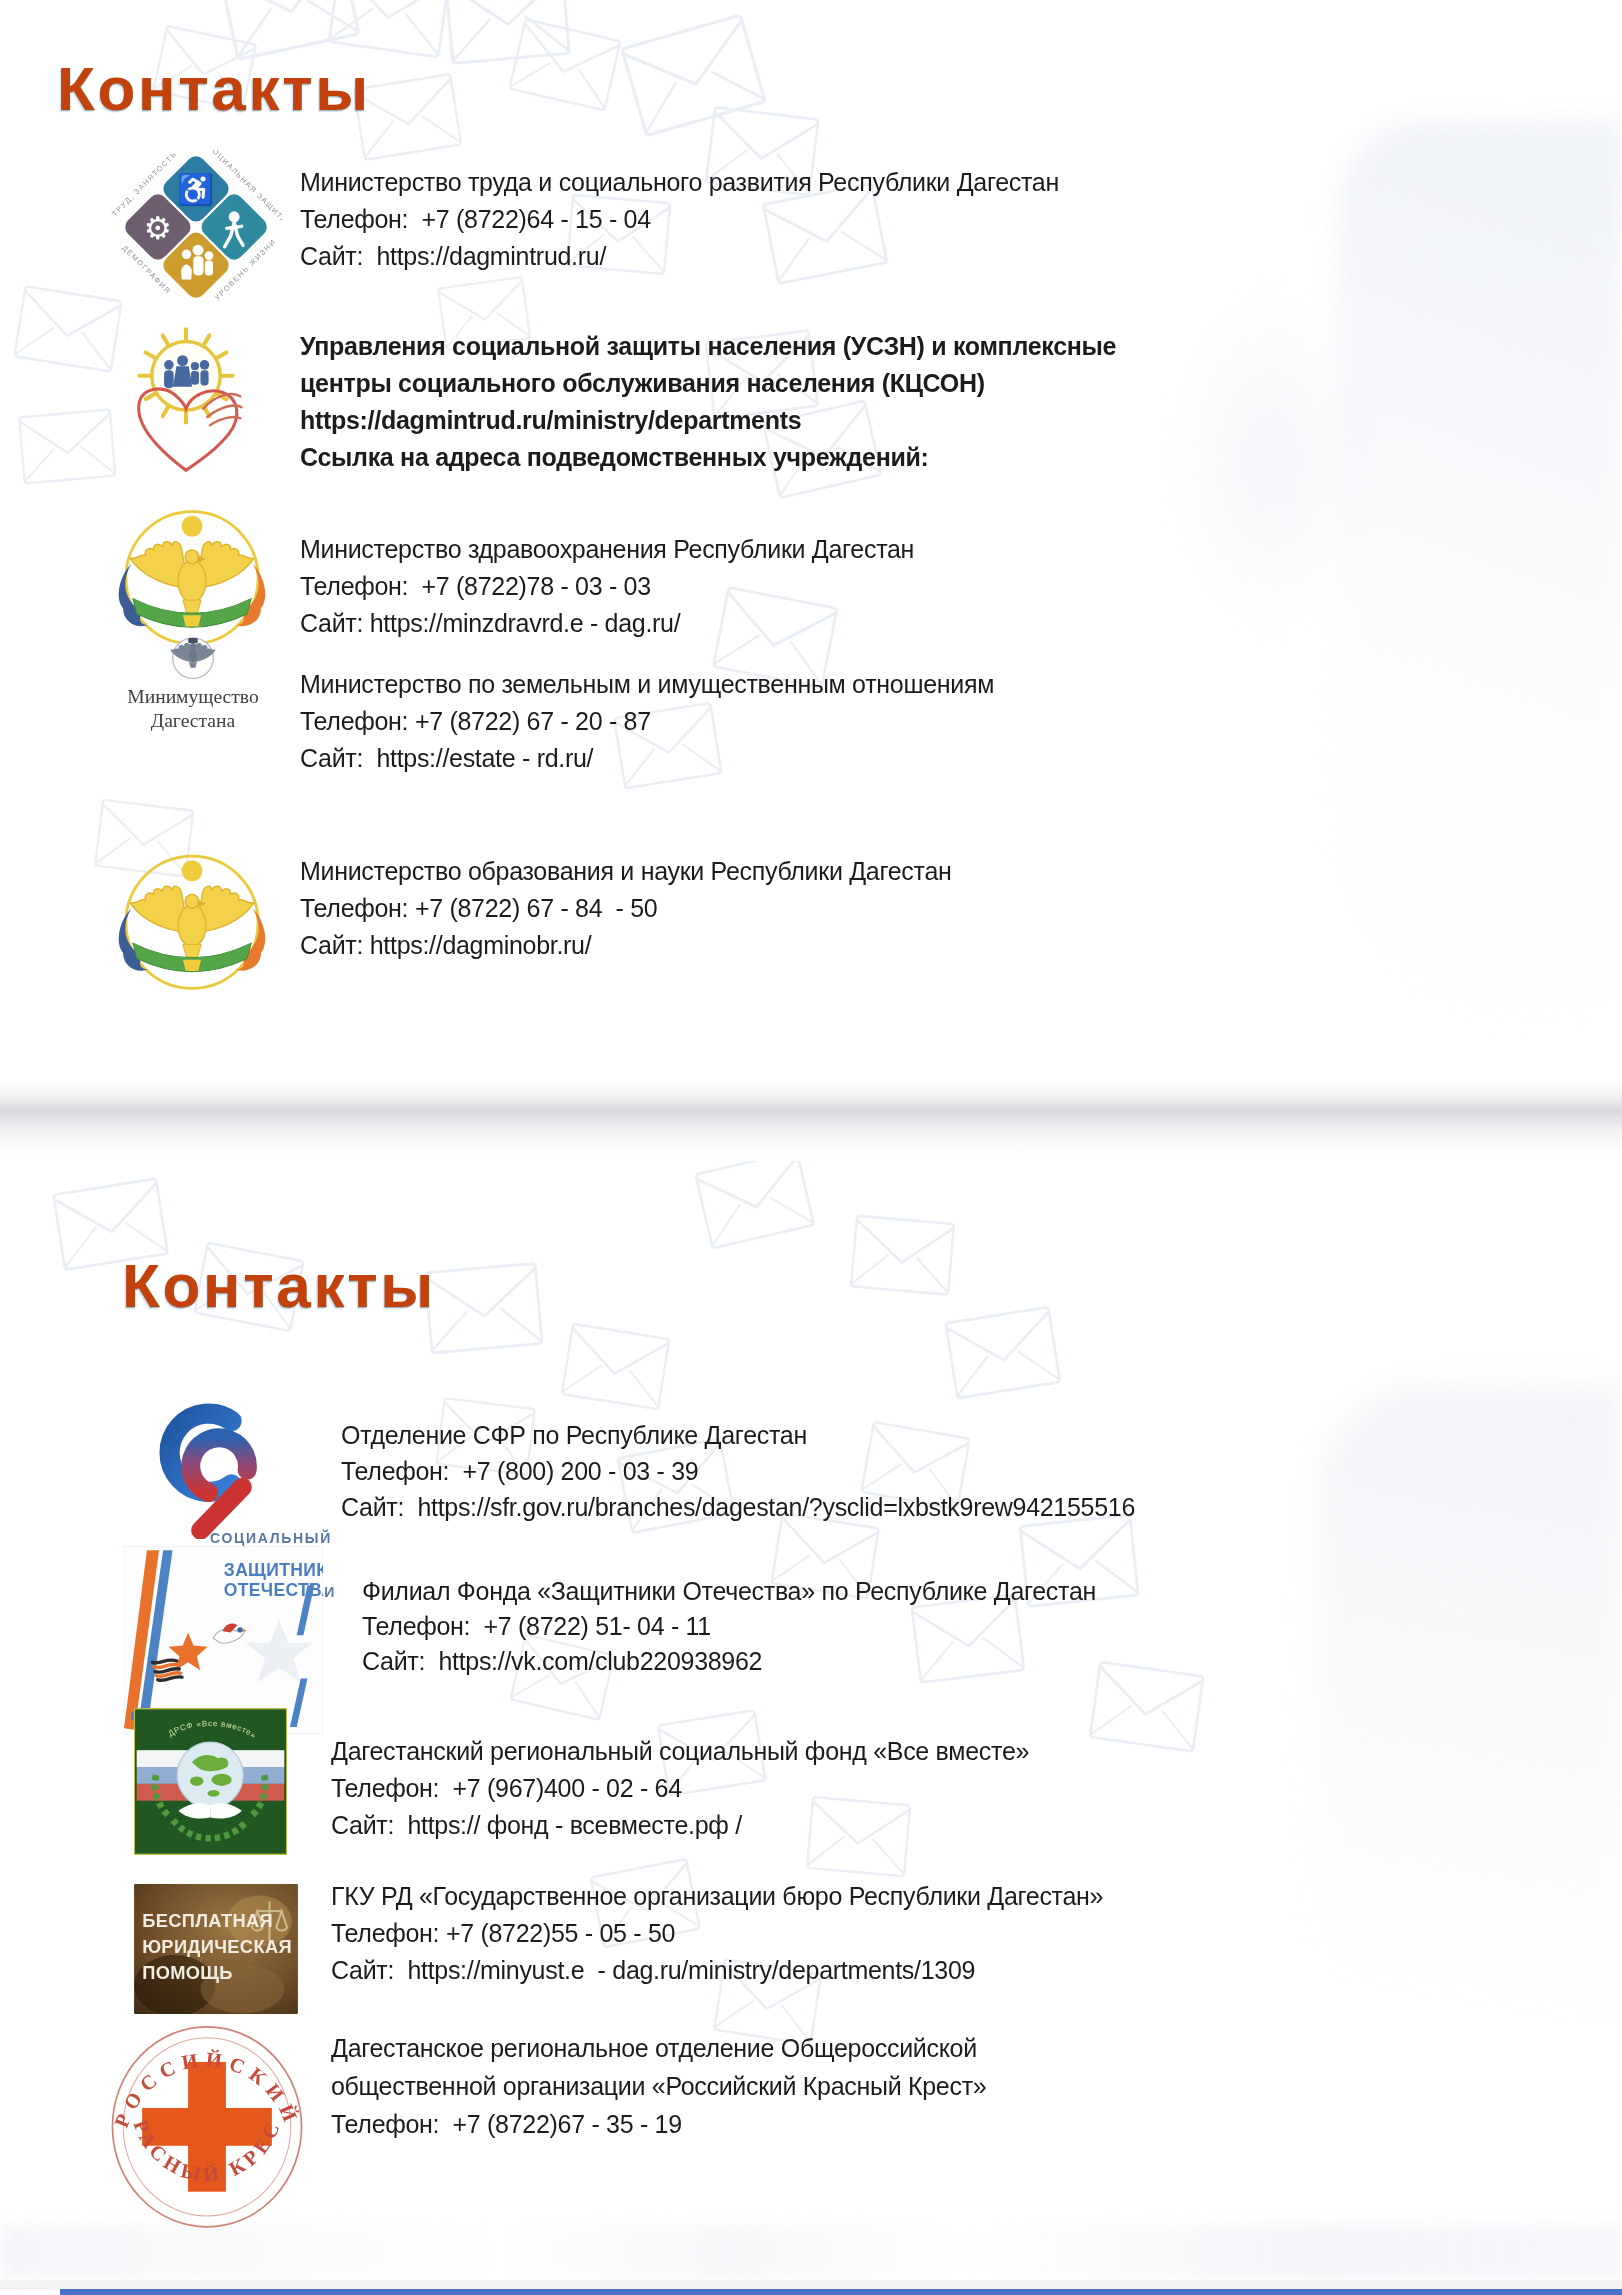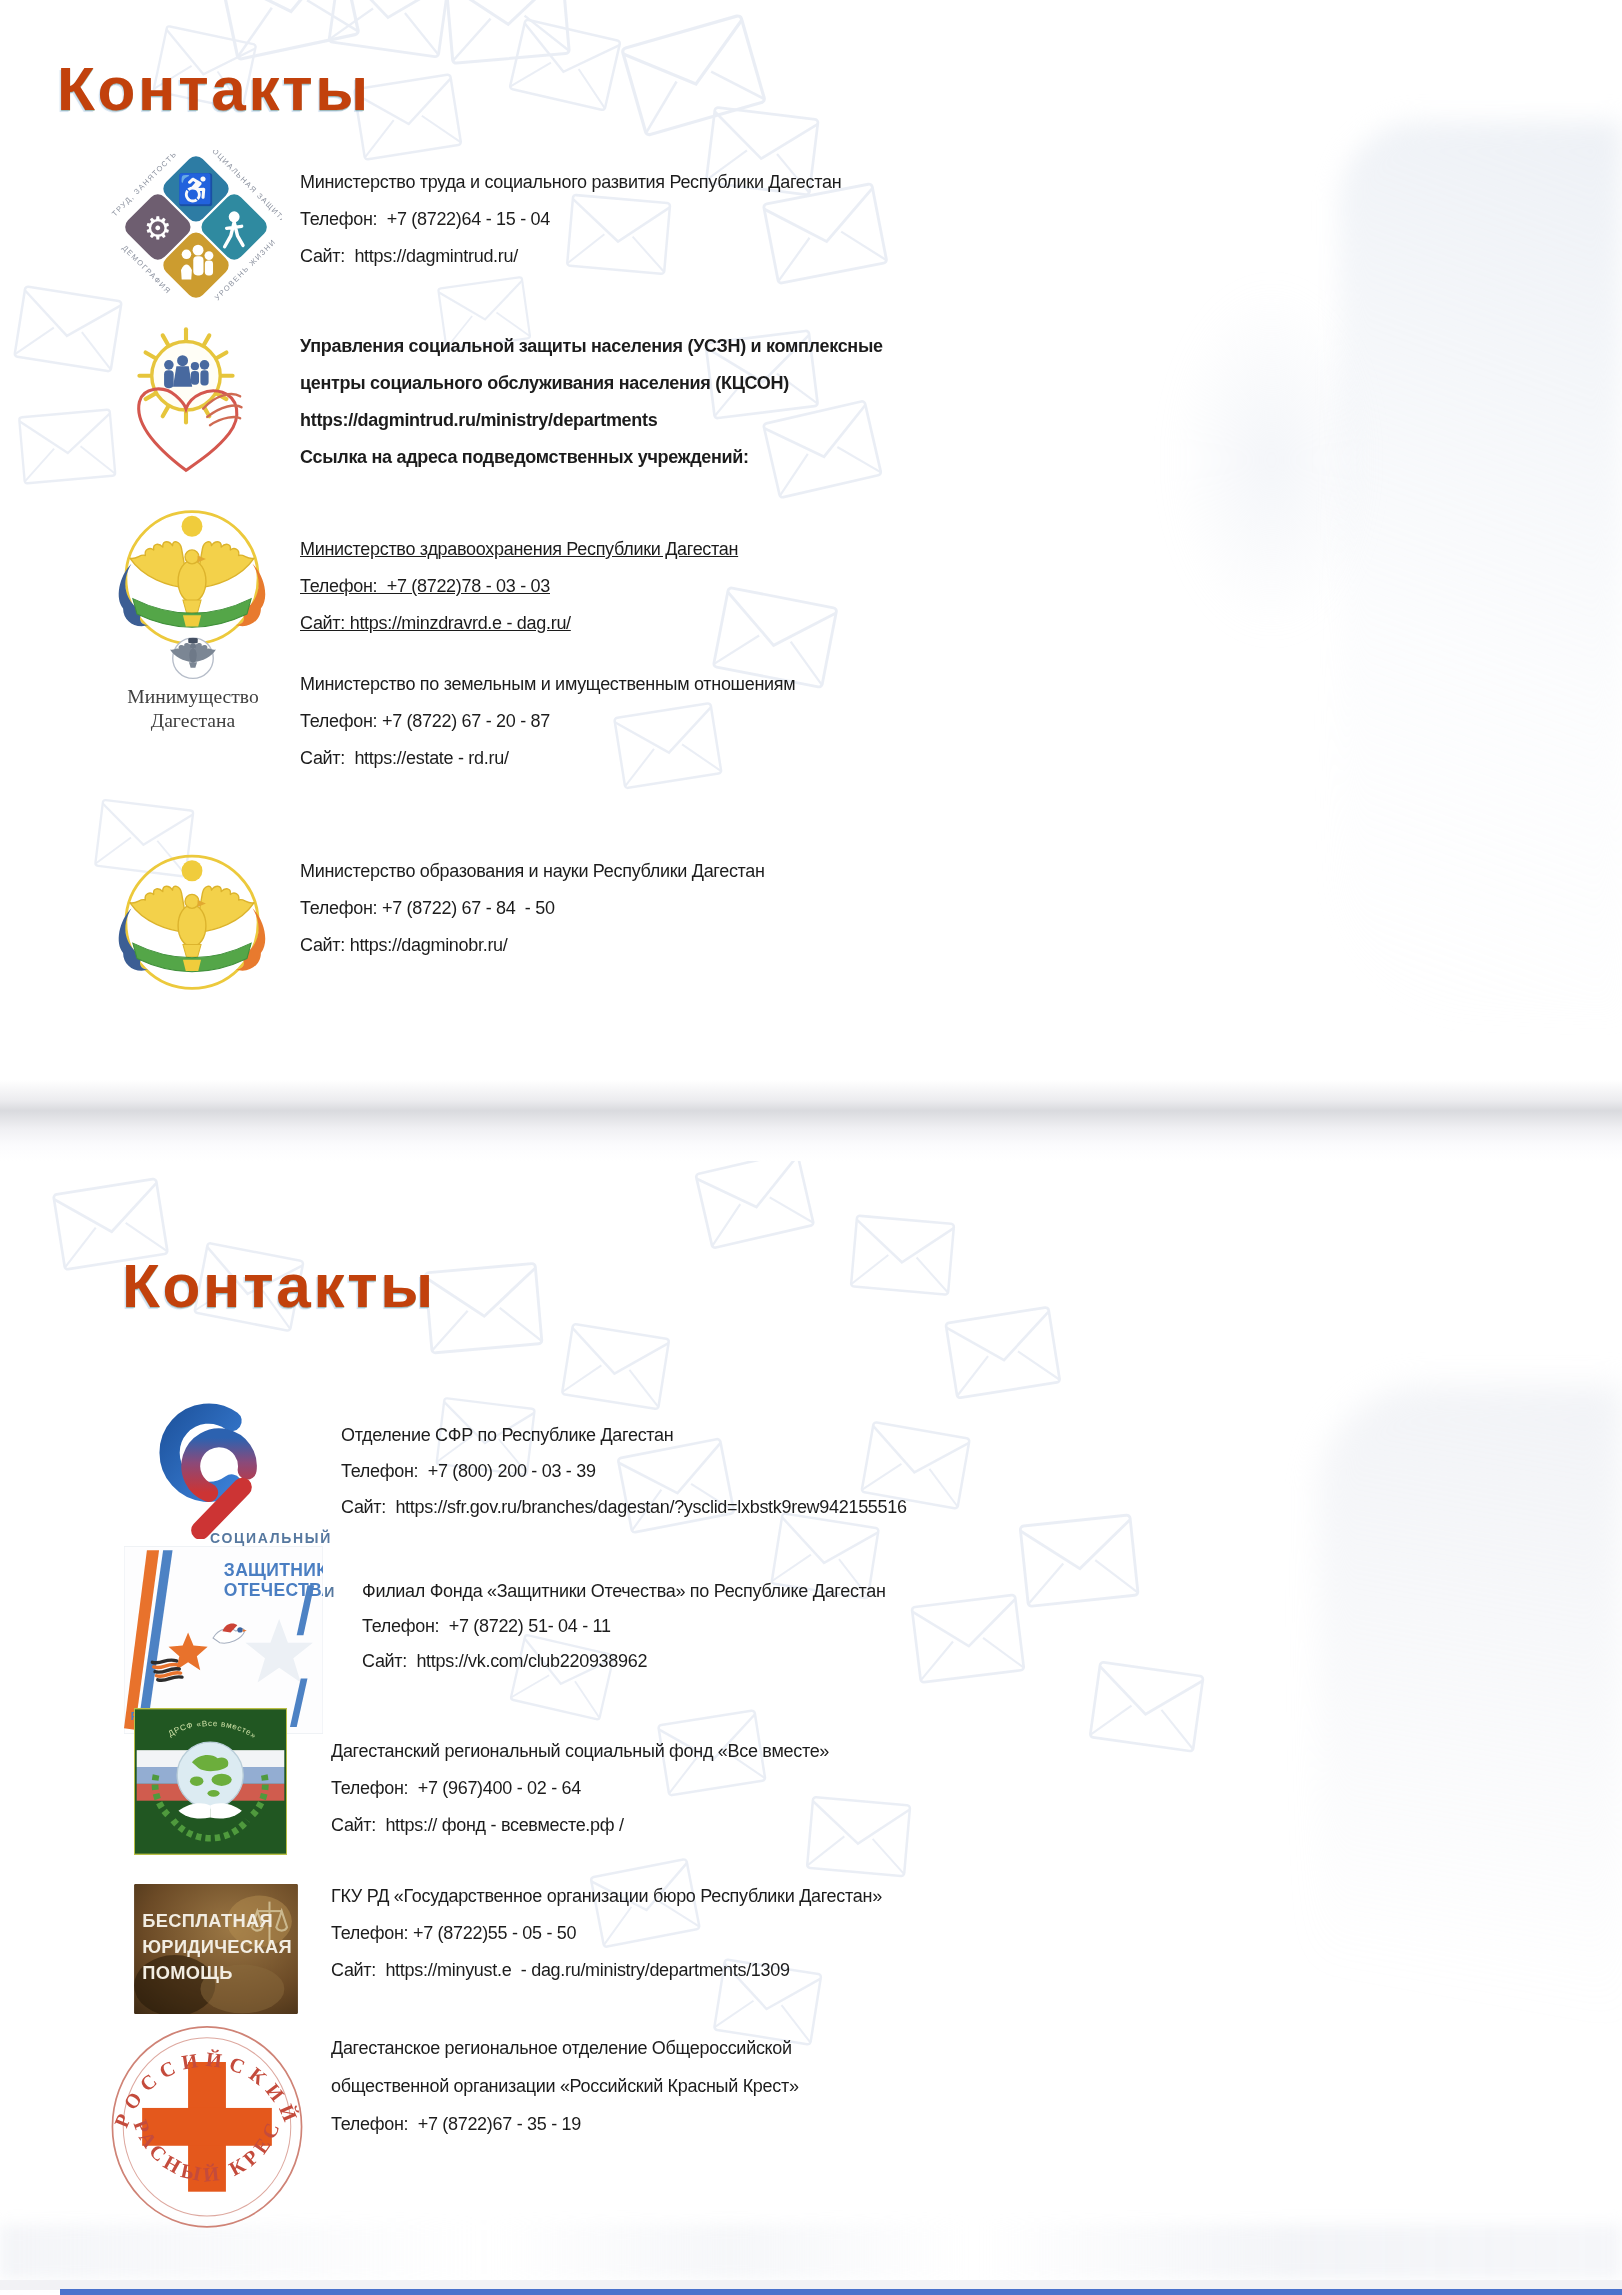--- a/index.html
+++ b/index.html
@@ -7,21 +7,21 @@
     width:1622px;height:2295px;position:relative;overflow:hidden;
     background:#ffffff;
     font-family:"Liberation Sans", sans-serif;
   }
   .heading{
     position:absolute;font-weight:700;font-size:62px;letter-spacing:2.7px;
     color:#c2410c;
     text-shadow:-1.4px 2px 0.7px rgba(110,160,210,.30), 0 0.7px 0 rgba(30,90,40,.35);
     white-space:pre;
   }
-  .textblock{position:absolute;font-size:18px;color:#1c1c1c;letter-spacing:-0.3px;}
+  .textblock{position:absolute;font-size:25px;color:#1c1c1c;letter-spacing:-0.3px;}
   .textblock div{white-space:pre;}
   .logo{position:absolute;}
   .wash{position:absolute;pointer-events:none;}
   #wm{position:absolute;left:0;top:0;color:#dde3ef;opacity:.6;pointer-events:none;}
   .fold{
     position:absolute;left:0;width:1622px;top:1080px;height:81px;
     background:linear-gradient(180deg,#ffffff 0%,#ececef 25%,#d9dade 38%,#f0f0f3 60%,#fbfbfd 80%,#ffffff 100%);
   }
   .strip-gray{position:absolute;left:0;right:0;bottom:4.7px;height:10.8px;background:#f2f2f5;}
   .strip-blue{position:absolute;left:60px;right:0;bottom:0;height:6px;background:#4a72cc;}
@@ -165,21 +165,21 @@
 <div class="textblock" style="left:300px;top:328px;line-height:37px;font-weight:bold;">
   <div>Управления социальной защиты населения (УСЗН) и комплексные</div>
   <div>центры социального обслуживания населения (КЦСОН)</div>
   <div>https://dagmintrud.ru/ministry/departments</div>
   <div>Ссылка на адреса подведомственных учреждений:</div>
 </div>
 
 <svg class="logo" style="left:105px;top:494px;" width="174" height="171" viewBox="0 0 258 253">
     <use href="#dagcoat"></use>
   </svg>
-<div class="textblock" style="left:300px;top:531px;line-height:37px;text-decoration:underline;">
+<div class="textblock" style="left:300px;top:531px;line-height:37px;">
   <div>Министерство здравоохранения Республики Дагестан</div>
   <div>Телефон:  +7 (8722)78 - 03 - 03</div>
   <div>Сайт: https://minzdravrd.e - dag.ru/</div>
 </div>
 
 <div class="logo" style="left:118px;top:631px;width:150px;height:108px;">
   <svg width="150" height="53" viewBox="0 0 222 78">
     <circle cx="111" cy="40" r="30" fill="#ffffff" stroke="#b6bdc9" stroke-width="2"></circle>
     <rect x="104" y="10" width="14" height="8" rx="2" fill="#445062"></rect>
     <path d="M111,46 C96,44 84,38 77,27 C83,29 85,24 90,26 C88,20 95,19 98,22 C97,16 104,17 107,20 L111,32 Z" fill="#7b8694"></path>

